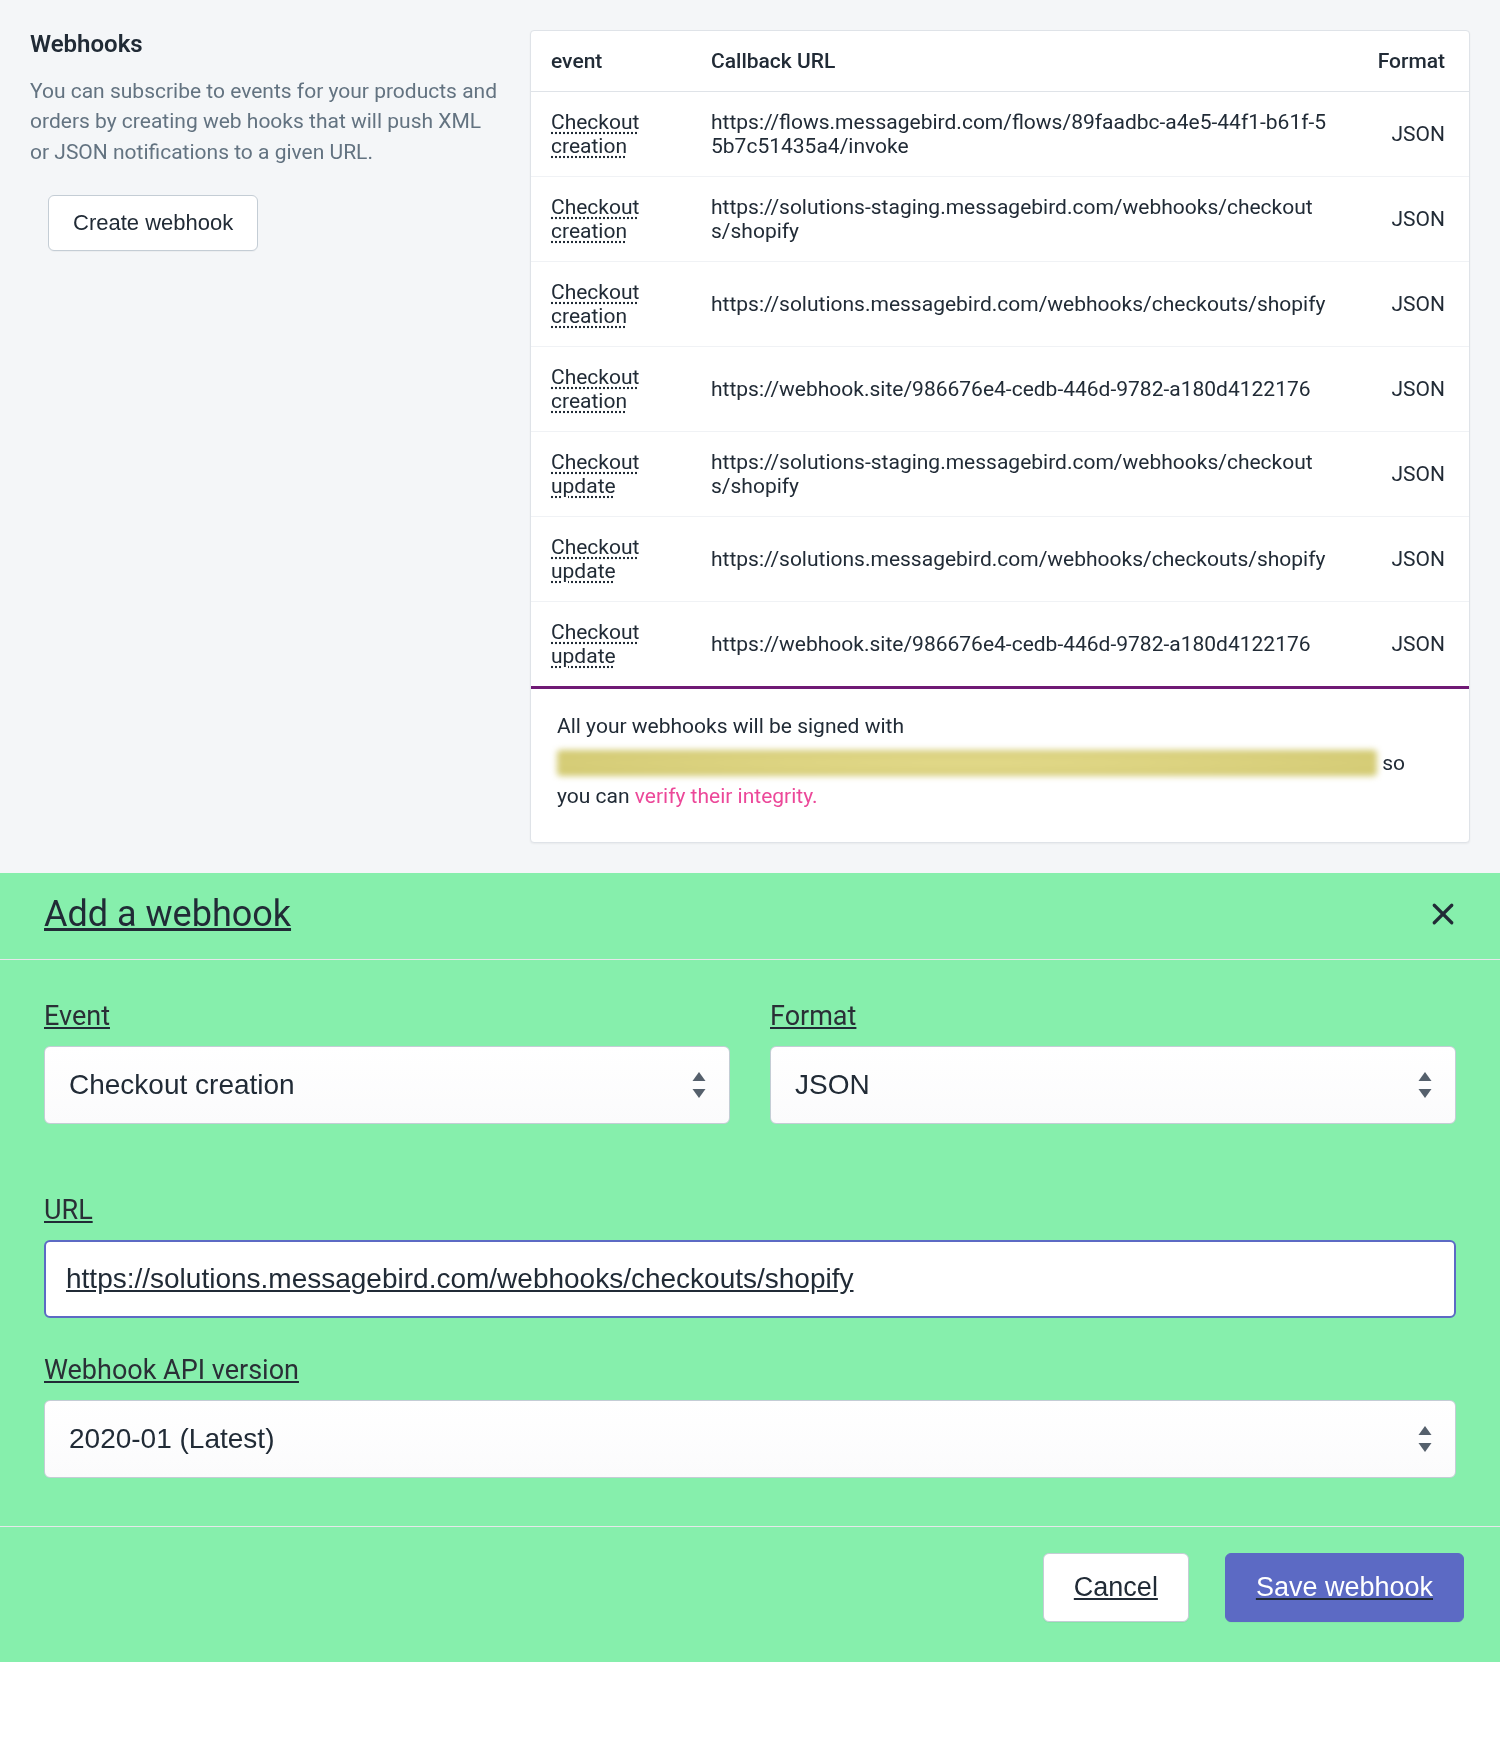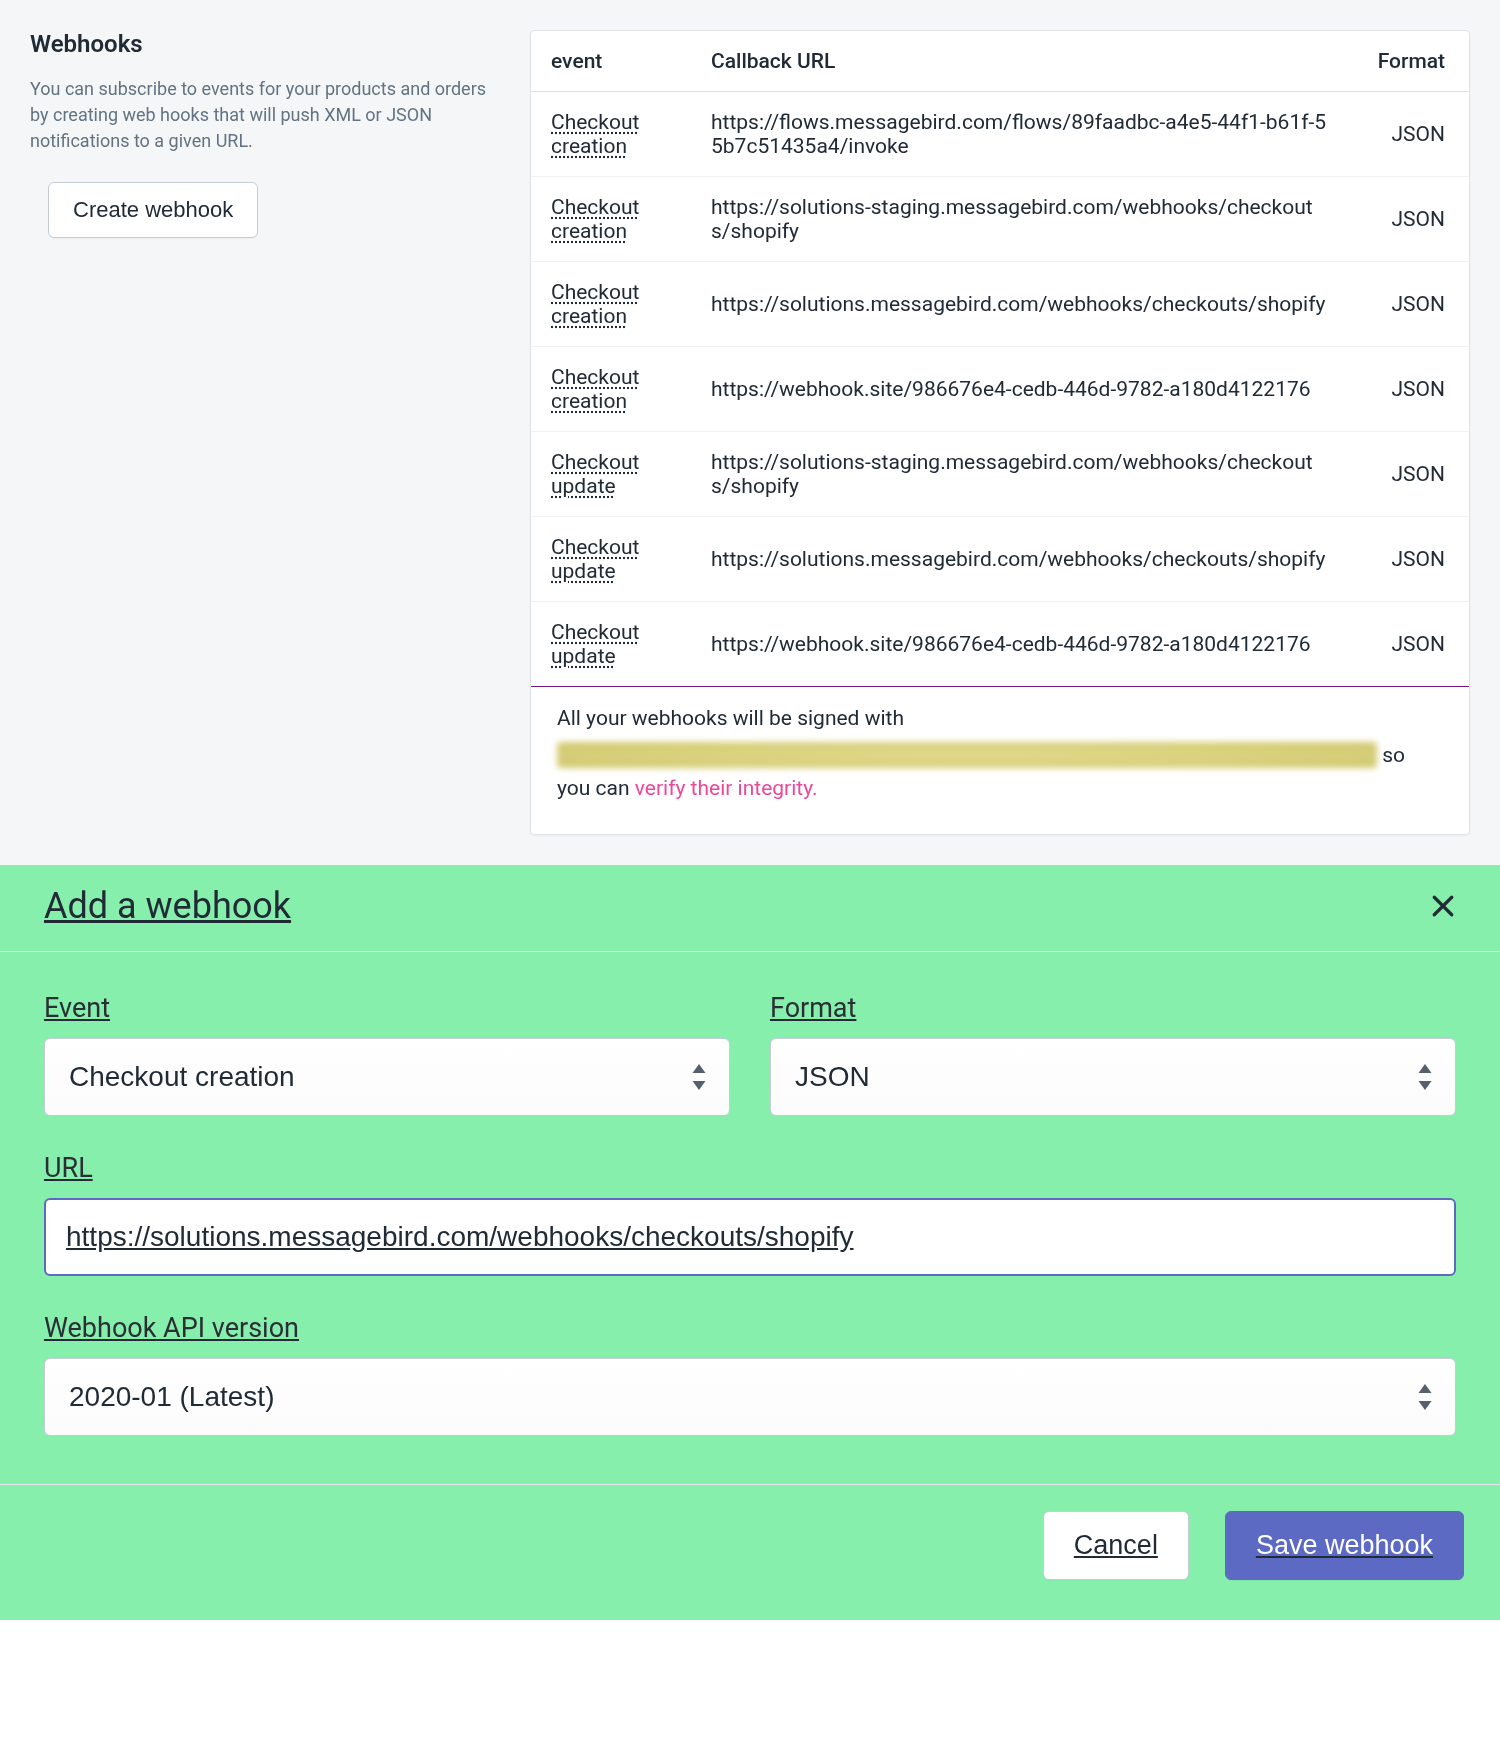--- a/index.html
+++ b/index.html
@@ -25,21 +25,21 @@
     flex: 0 0 500px;
     padding-right: 30px;
   }
   .side-title {
     font-size: 24px;
     font-weight: 600;
     color: #212b36;
     margin: 0 0 18px 0;
   }
   .side-desc {
-    font-size: 18px;
+    font-size: 21px;
     line-height: 1.45;
     color: #637381;
     margin: 16px 0 28px 0;
   }
   .btn {
     display: inline-flex;
     align-items: center;
     justify-content: center;
     border: 1px solid #c4cdd5;
     background: #ffffff;
@@ -96,22 +96,22 @@
     text-underline-offset: 3px;
     color: #212b36;
   }
   .url-cell {
     word-break: break-all;
     color: #212b36;
   }
   .col-event { width: 160px; }
   .col-format { width: 120px; }
   .card-footer {
-    border-top: 1px solid #701a75;
-    padding: 15px 26px 28px 26px;
+    border-top: 3px solid #701a75;
+    padding: 21px 26px 28px 26px;
     font-size: 21px;
     color: #212b36;
     line-height: 1.6;
   }
   .signing-key {
     display: inline-block;
     width: 820px;
     height: 26px;
     position: relative;
     top: 6px;
@@ -312,21 +312,21 @@
               <svg width="18" height="26" viewBox="0 0 12 20" fill="currentColor">
                 <path d="M6 0 L11 7 H1 Z"></path>
                   <path d="M6 20 L11 13 H1 Z"></path>
               </svg>
             </span>
           </div>
         </div>
       </div>
 
       <div class="form-row">
-        <div class="form-col" style="flex:1 1 100%;">
+        <div class="form-col" style="flex:1 1 100%;margin-top:34px;">
           <label class="frm-label">URL</label>
           <input type="text" class="text-input focused" value="https://solutions.messagebird.com/webhooks/checkouts/shopify" style="">
         </div>
       </div>
 
       <div class="form-row" style="margin-bottom:8px;">
         <div class="form-col" style="flex:1 1 100%;">
           <label class="frm-label">Webhook API version</label>
           <div class="select-wrap">
             <input type="text" readonly="" class="select-input" value="2020-01 (Latest)" style="">

